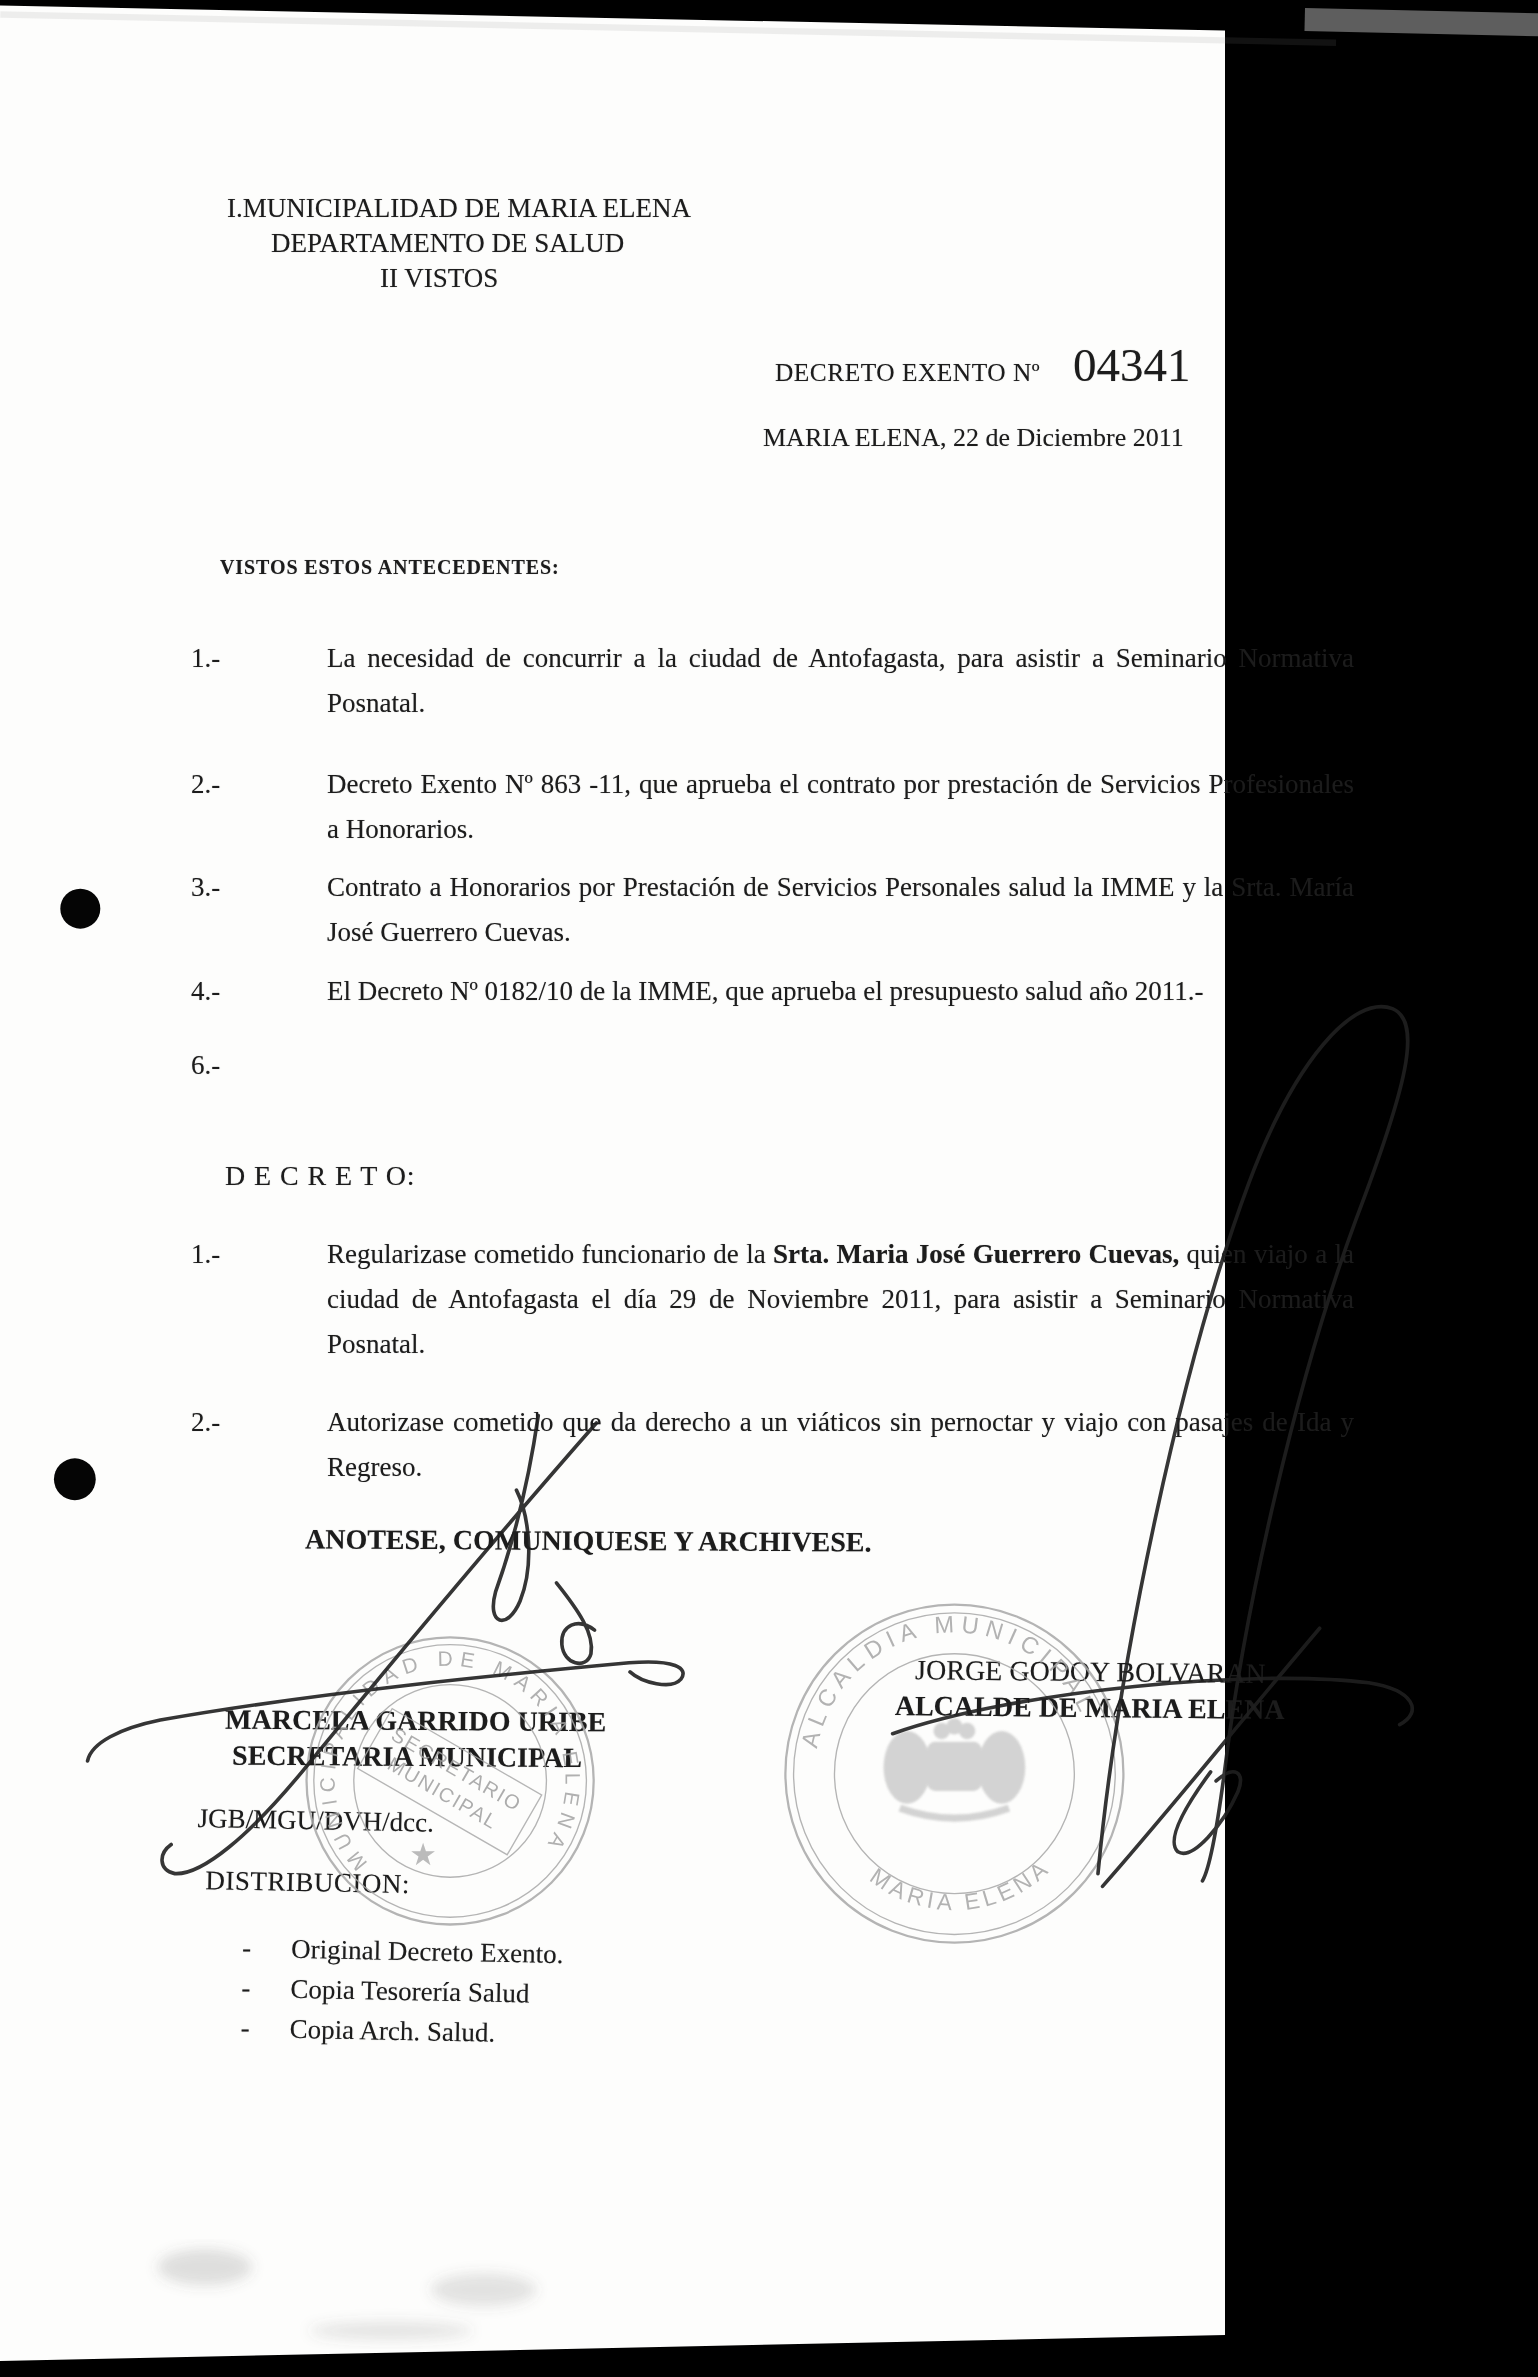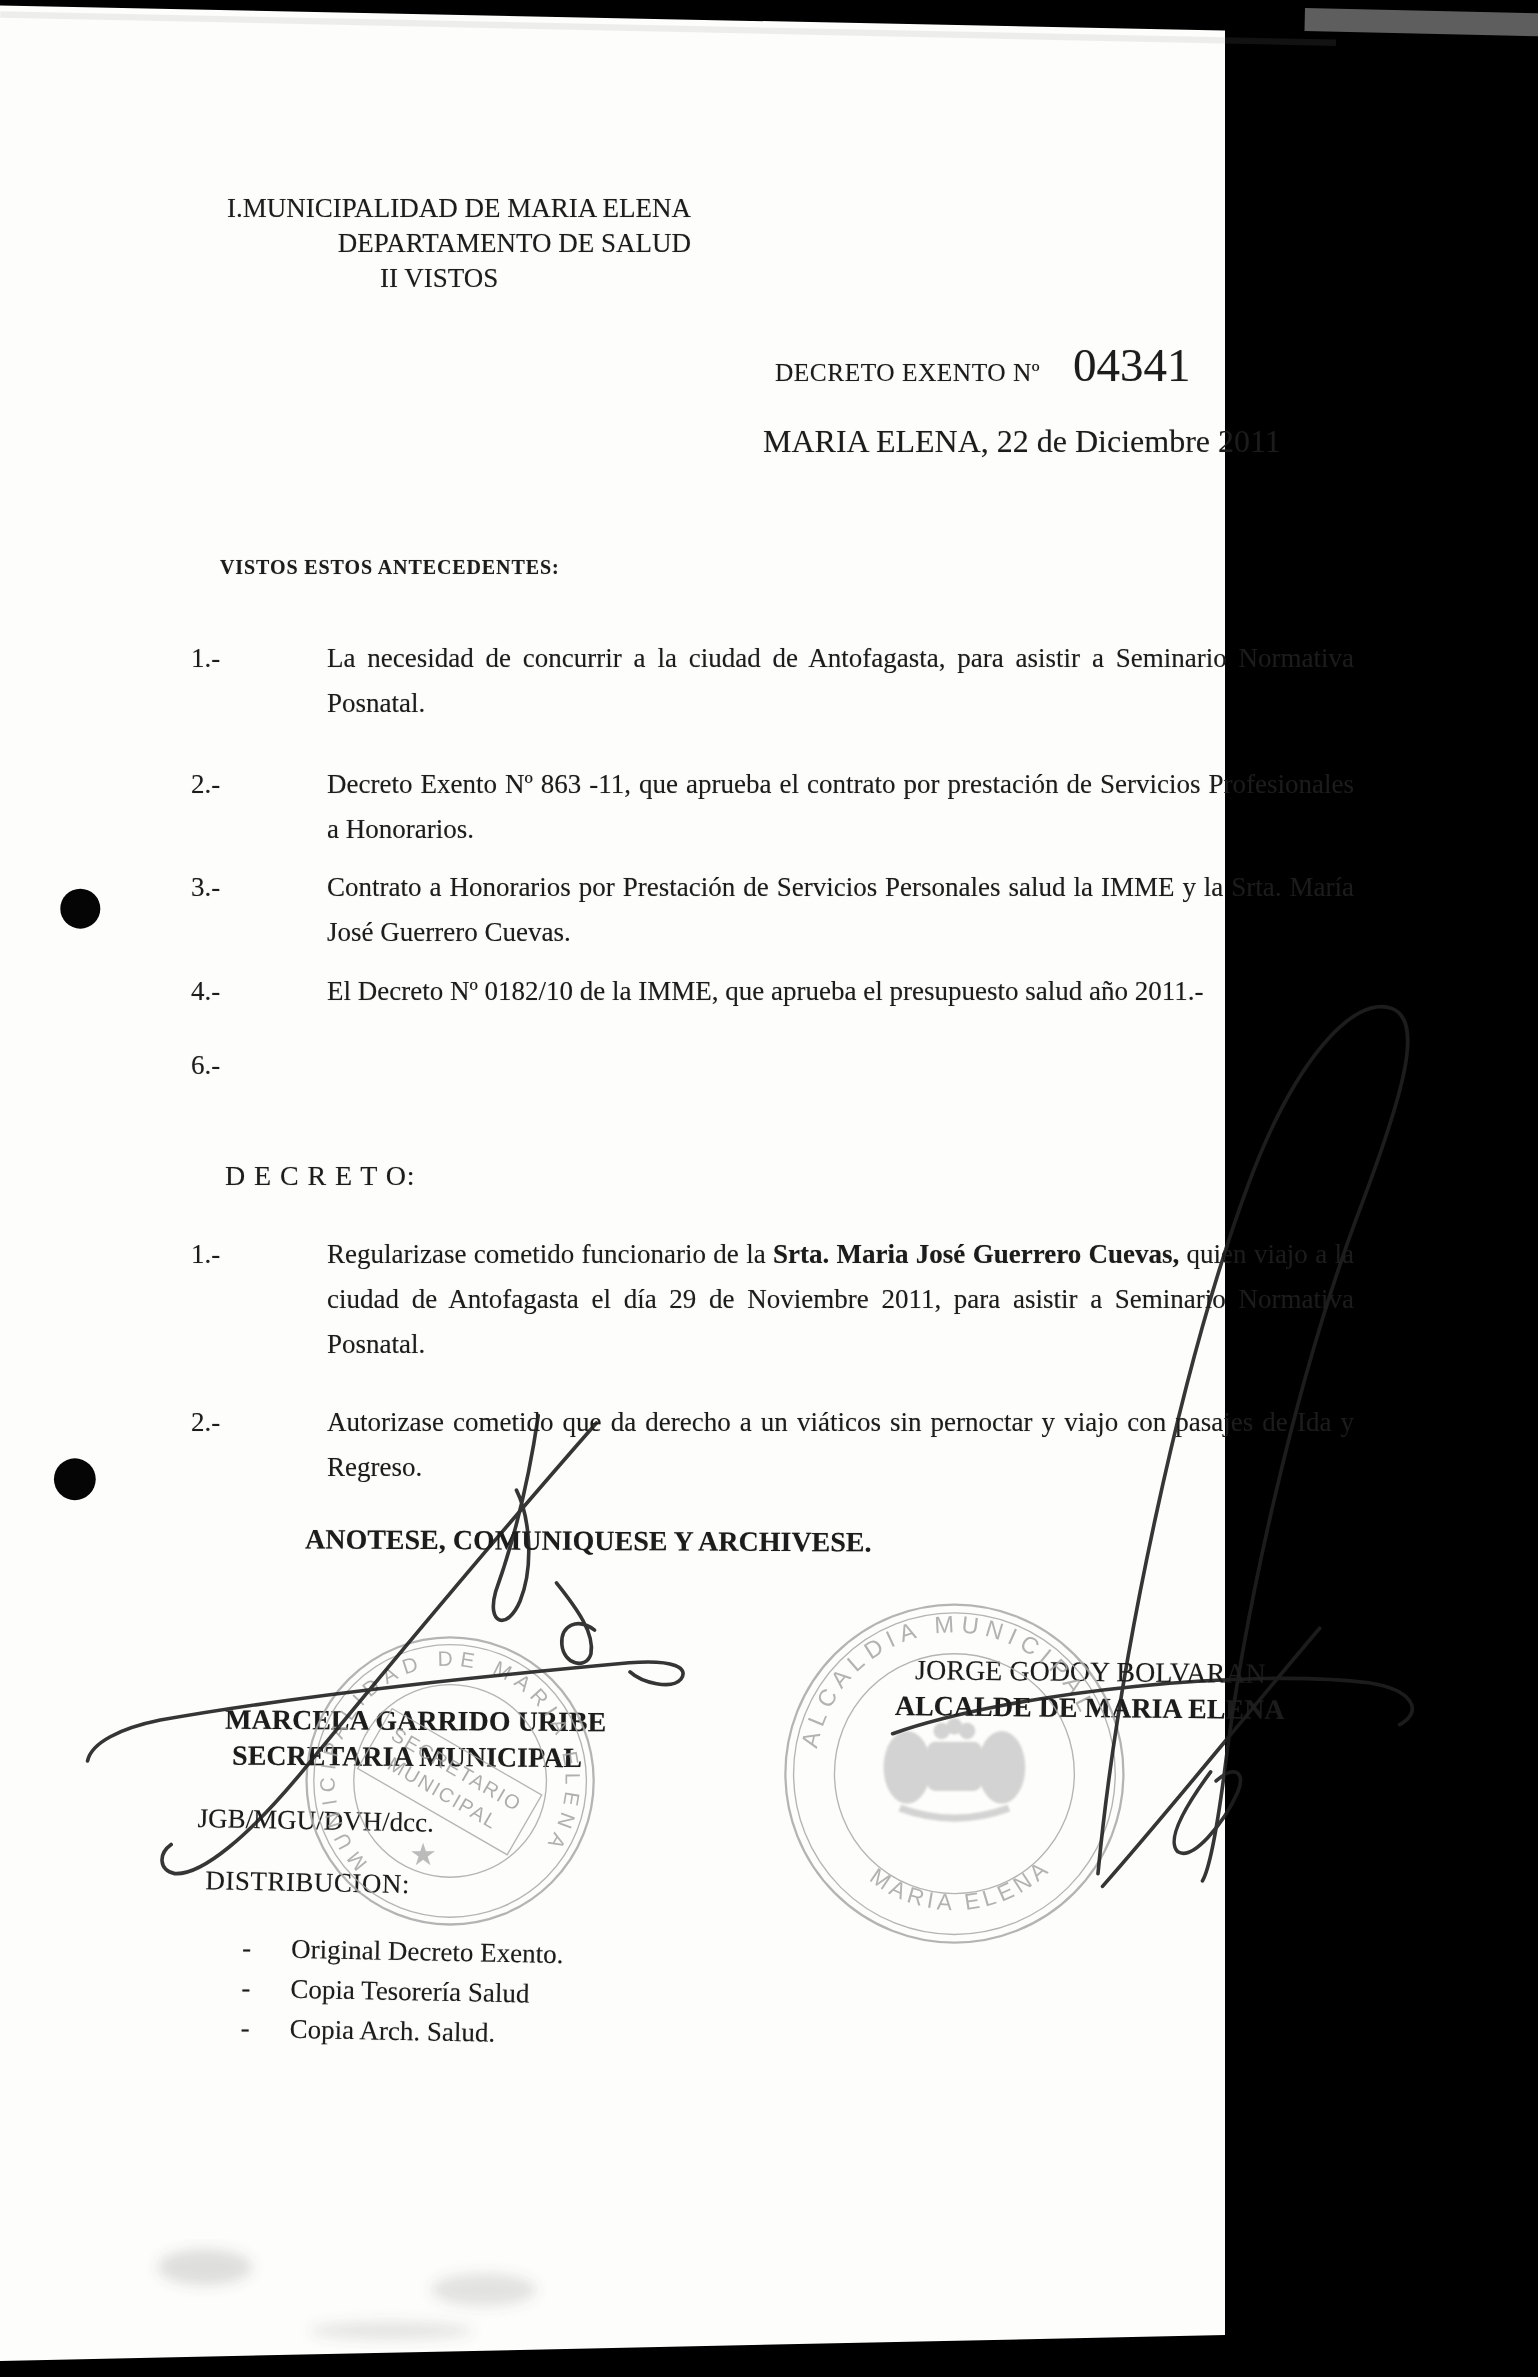--- a/index.html
+++ b/index.html
@@ -11,28 +11,28 @@
              transform:rotate(1.3deg);transform-origin:0 0;}
 
   
   .page{position:absolute;left:0;top:0;width:1225px;height:2377px;background:#fdfdfc;
         clip-path:polygon(0 5.5px,1539px 37px,1539px 1000px,1536px 1027px,1510px 2329px,0 2361px);}
 
   .ink{color:#1c1c1c;text-shadow:0 0 0.9px rgba(28,28,28,.38);}
   .abs{position:absolute;}
 
   #letterhead{left:227px;top:191px;font-size:27px;line-height:35px;white-space:nowrap;}
-  #letterhead .lh2{padding-left:44px;text-align:right;}
+  #letterhead .lh2{padding-left:44px;}
   #letterhead .lh3{padding-left:153px;}
 
   #decree-line{left:775px;top:338px;white-space:nowrap;}
   #decree-line .lbl{font-size:25.4px;letter-spacing:0.5px;}
   #decree-line .num{font-size:47px;margin-left:33px;}
 
-  #date-line{left:763px;top:423px;font-size:32px;white-space:nowrap;}
+  #date-line{left:763px;top:423px;font-size:26px;white-space:nowrap;}
 
   #vistos-heading{left:220px;top:556px;font-size:20px;font-weight:bold;letter-spacing:0.9px;white-space:nowrap;text-align:right;}
 
   .item{position:absolute;left:191px;width:1165px;font-size:27px;line-height:45px;}
   .item .num{position:absolute;left:0;top:0;}
   .item .txt{margin-left:136px;width:1027px;text-align:justify;text-align-last:left;}
   #v-item-0{top:636px;} #v-item-1{top:762px;} #v-item-2{top:865px;}
   #v-item-3{top:969px;} #v-item-4{top:1043px;}
 
   #decreto-heading{left:225px;top:1160px;font-size:28px;font-weight:normal;letter-spacing:0.9px;white-space:nowrap;}

